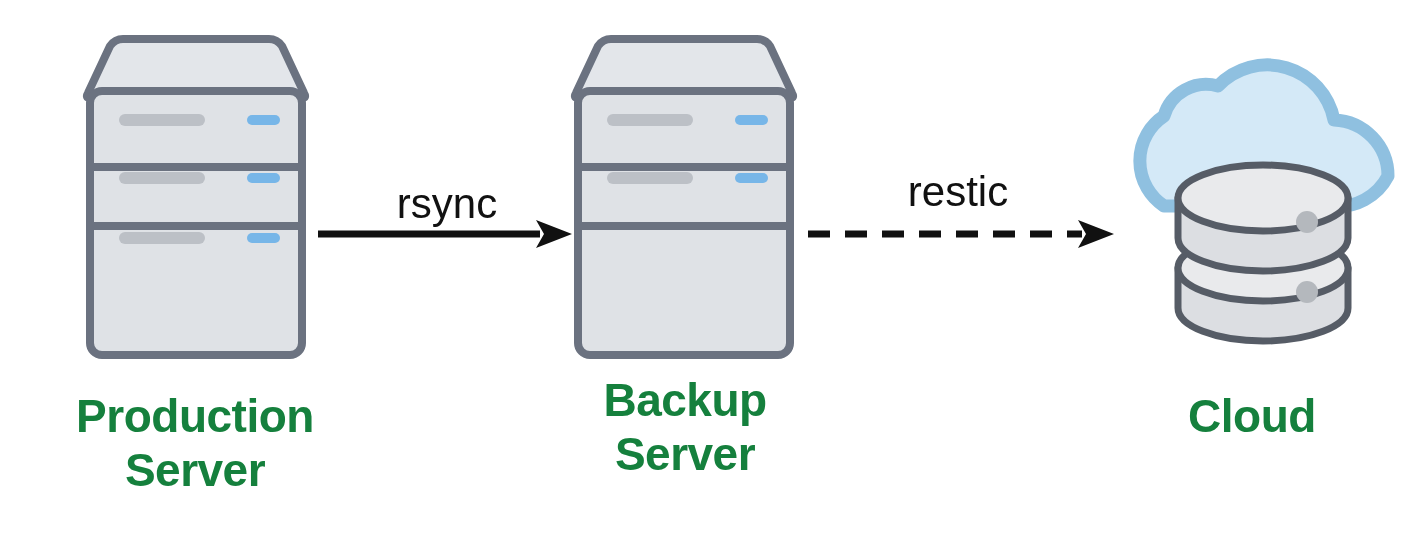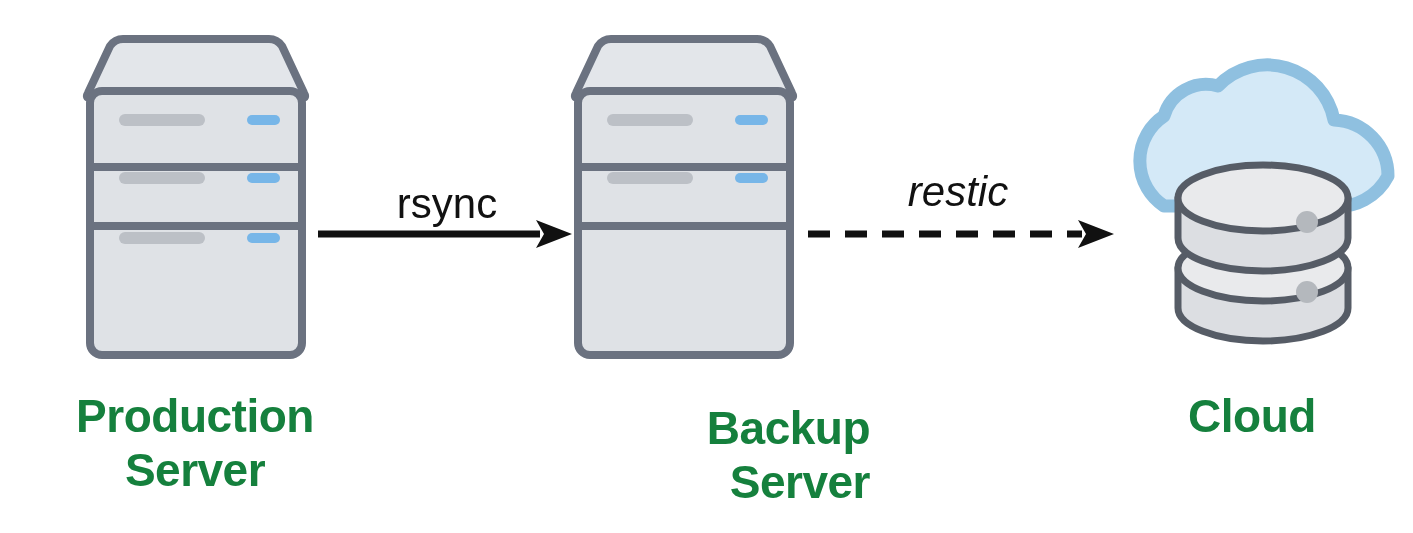--- a/index.html
+++ b/index.html
@@ -89,30 +89,30 @@
       <path d="M 43 14 L 189 14 Q 197 14 202 21 L 224 68 Q 227 73 222 73 L 10 73 Q 5 73 8 68 L 30 21 Q 35 14 43 14 Z" fill="#e3e6ea" stroke="#6b7280" stroke-width="8" stroke-linejoin="round"></path>
       <rect x="10" y="66" width="212" height="264" rx="12" ry="12" fill="#dfe2e6" stroke="#6b7280" stroke-width="8"></rect>
       <line x1="12" y1="142" x2="220" y2="142" stroke="#6b7280" stroke-width="8"></line>
       <line x1="12" y1="201" x2="220" y2="201" stroke="#6b7280" stroke-width="8"></line>
       <rect x="39" y="89" width="86" height="12" rx="6" ry="6" fill="#bcc0c6"></rect>
       <rect x="167" y="90" width="33" height="10" rx="5" ry="5" fill="#77b6e8"></rect>
       <rect x="39" y="147" width="86" height="12" rx="6" ry="6" fill="#bcc0c6"></rect>
       <rect x="167" y="148" width="33" height="10" rx="5" ry="5" fill="#77b6e8"></rect>
     </svg>
   </div>
-  <div class="node-label" style="left:500px; top:402px; width:370px;text-align:right;">Backup
+  <div class="node-label" style="left:500px; top:374px; width:370px;">Backup
 Server</div>
 
   <div class="edge" style="left:808px; top:218px; width:310px; height:32px;">
     <svg width="310" height="32" viewBox="0 0 310 32">
       <line x1="0" y1="16" x2="274" y2="16" stroke="#111111" stroke-width="7" stroke-dasharray="22 15"></line>
       <path d="M 270 2 L 306 16 L 270 30 L 278 16 Z" fill="#111111"></path>
     </svg>
   </div>
-  <div class="edge-label" style="left:808px; top:168px; width:300px;font-style:italic;">restic</div>
+  <div class="edge-label" style="left:808px; top:168px; width:300px;">restic</div>
 
   <div class="node" style="left:1092px; top:22px; width:320px; height:320px;">
     <svg width="320" height="320" viewBox="0 0 320 320">
 
       <path d="M 126 64
                A 68 68 0 0 1 242 98
                A 56 56 0 0 1 296 154
                A 56 56 0 0 1 240 184
                L 72 184
                A 54 54 0 0 1 72 94

